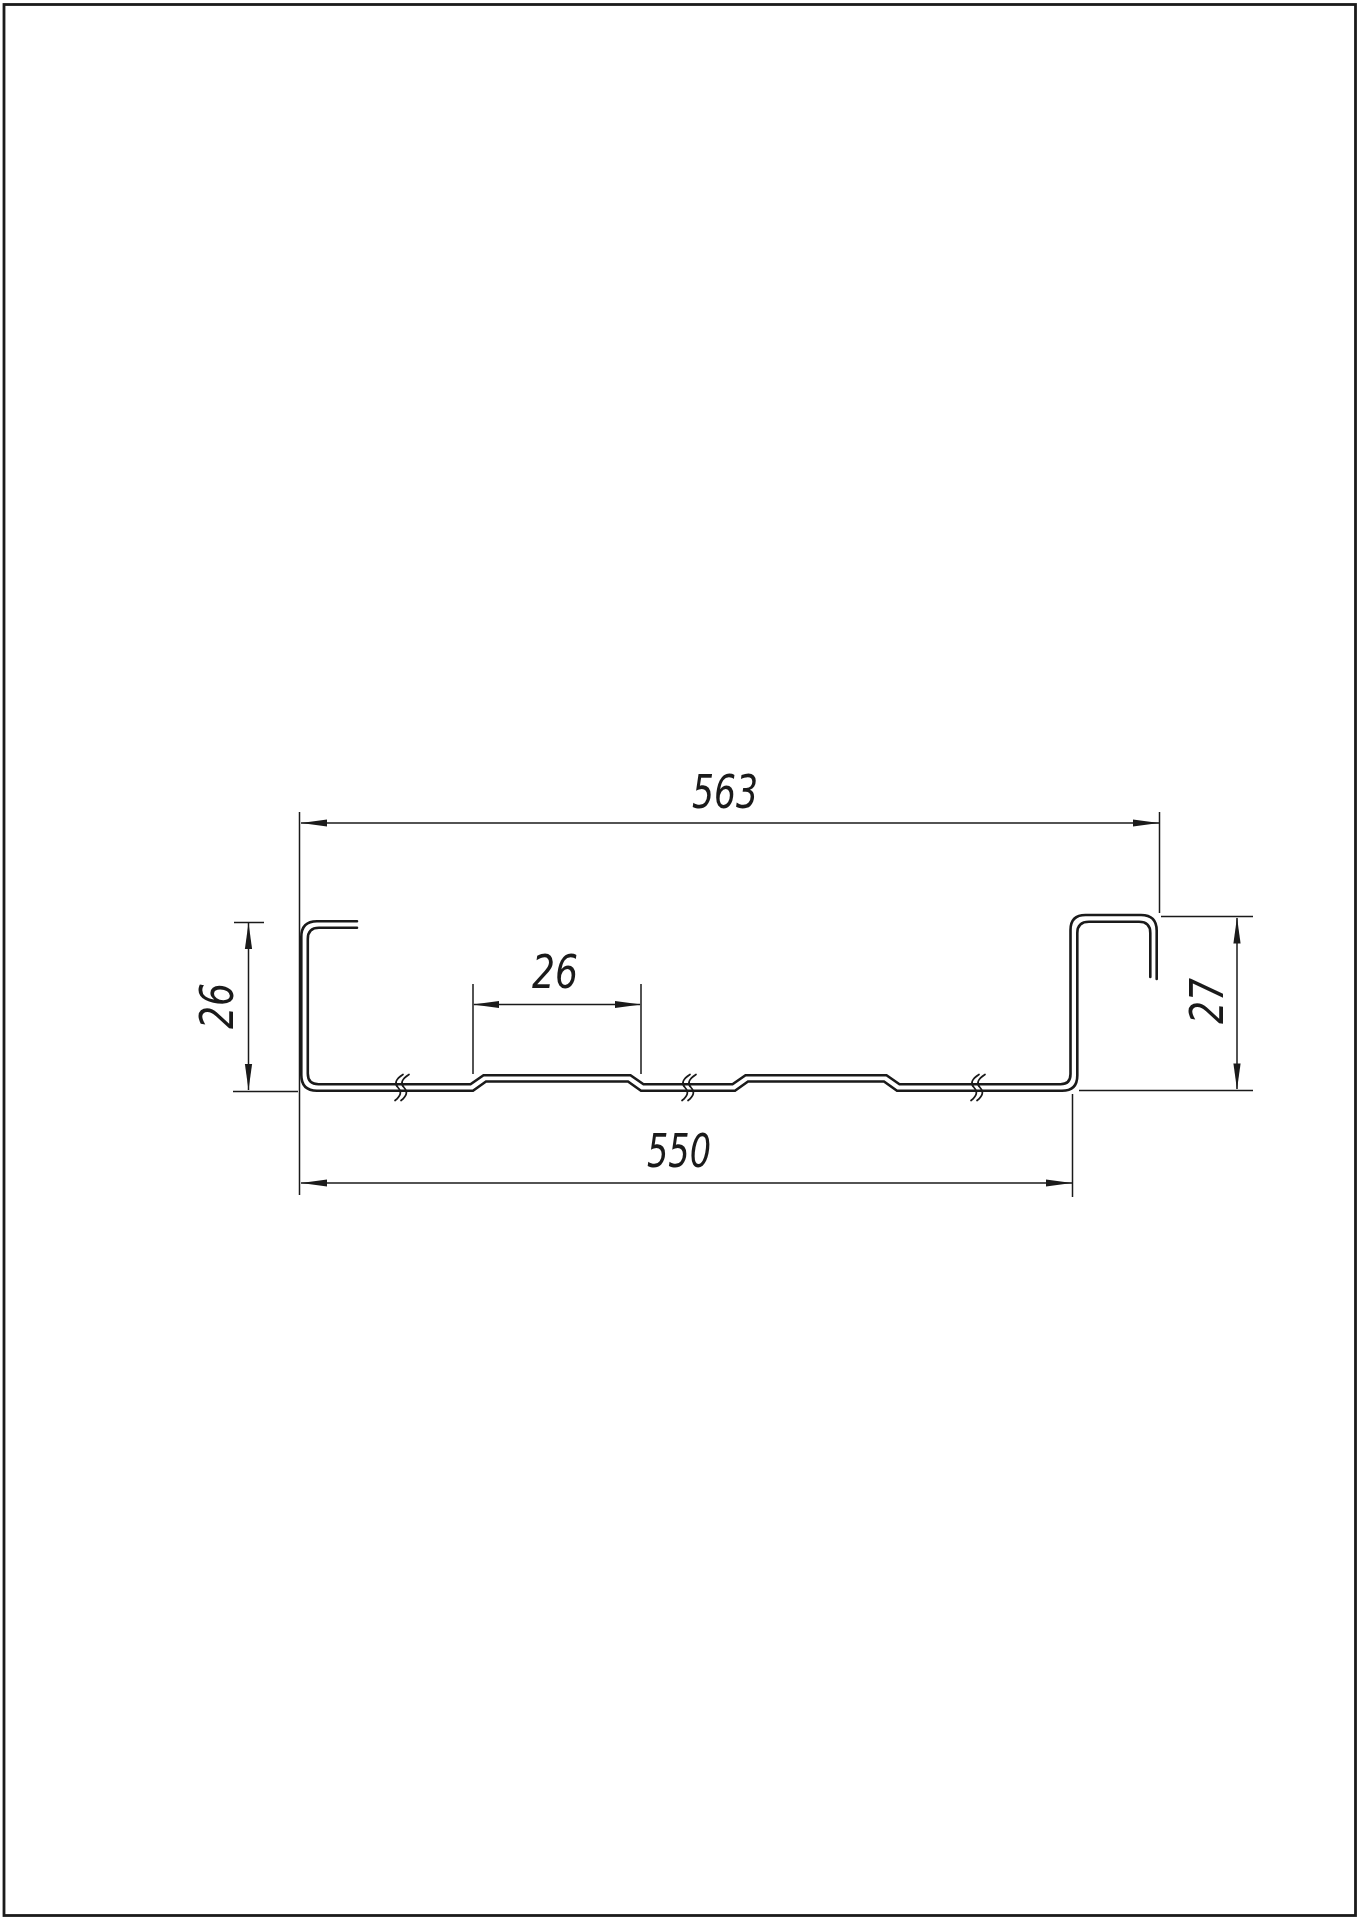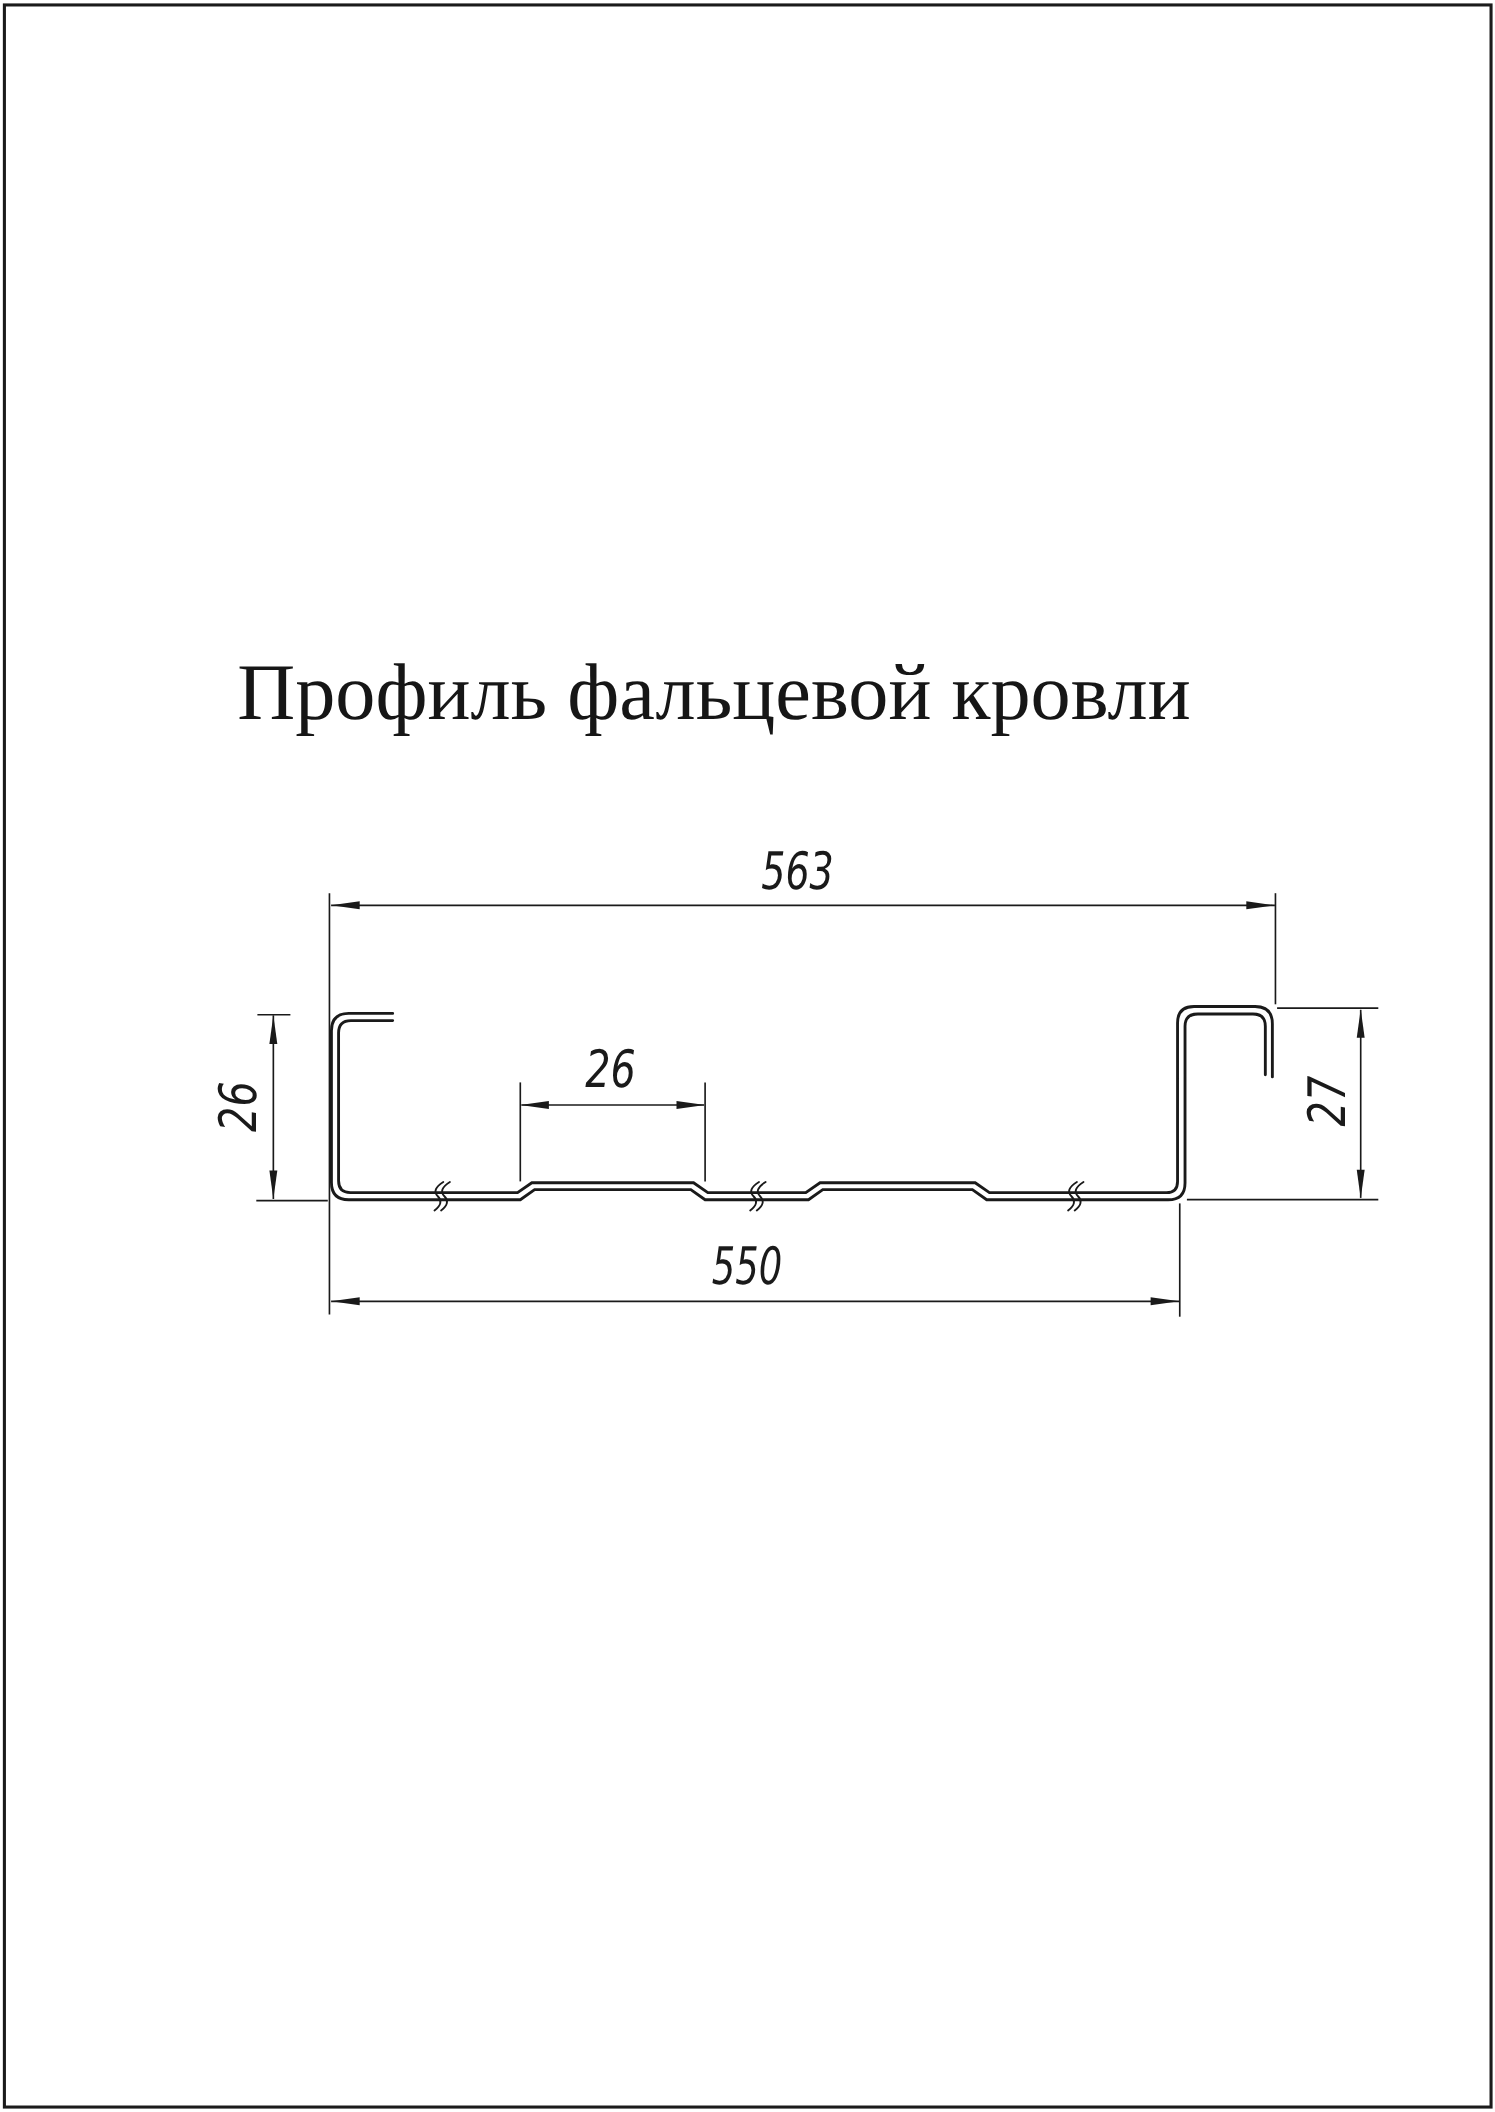--- a/index.html
+++ b/index.html
@@ -28,21 +28,20 @@
     font-style:italic;
     font-size:47px;
     fill:#1a1a1a;
   }
 </style>
 </head>
 <body>
 
 <div class="page">
 
-  <div class="drawing-title">Профиль фальцевой кровли</div>
 
   <svg width="1359" height="1920" viewBox="0 0 1359 1920">
 
     <rect x="4" y="4.5" width="1351.5" height="1911" fill="none" stroke="#1b1b1b" stroke-width="2.8"></rect>
 
     <g stroke="#1a1a1a" stroke-width="2.6" fill="none" stroke-linecap="round">
 
       <path d="
         M 357,921.3 H 317
         Q 301.3,921.3 301.3,937

